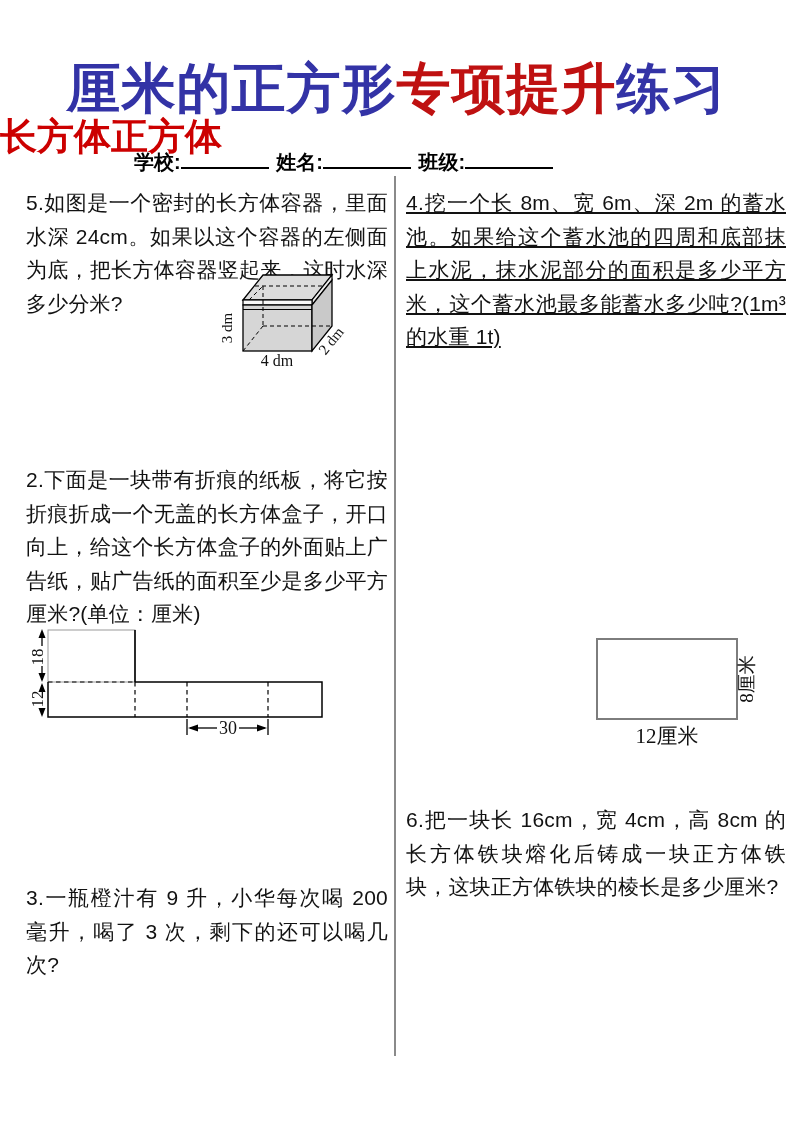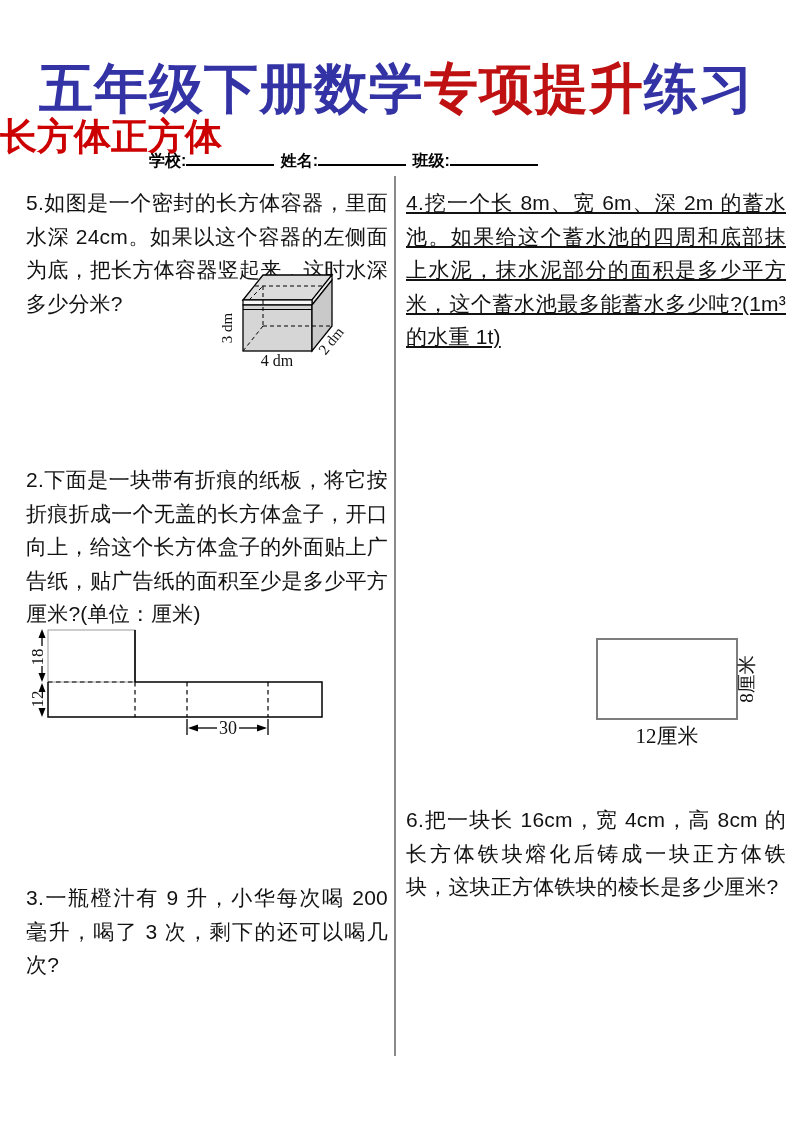--- a/index.html
+++ b/index.html
@@ -12,21 +12,21 @@
     font-size:54px;font-weight:bold;line-height:62px;letter-spacing:1px;white-space:nowrap;
   }
   .t-blue{color:var(--title_blue,#3333A6);}
   .t-red{color:var(--title_red,#BF1111);}
   .subtitle{
     position:absolute;top:85px;left:0;width:727px;text-align:left;
     font-size:37px;font-weight:bold;line-height:42px;color:var(--subtitle_red,#CC0000);
   }
   .student-info{
     position:absolute;top:149px;left:0;width:687px;text-align:center;
-    font-size:16px;font-weight:bold;color:#000;white-space:nowrap;
+    font-size:20px;font-weight:bold;color:#000;white-space:nowrap;
   }
   .field{display:inline-block;margin:0 1px;}
   .blank{
     display:inline-block;width:88px;height:15px;vertical-align:baseline;
     border-bottom:2px solid #000;
   }
   .divider{
     position:absolute;left:394px;top:176px;width:2px;height:880px;
     background:var(--divider,#8a8a8a);
   }
@@ -44,21 +44,21 @@
   #q1f{left:222px;top:270px;}
   #q2f{left:24px;top:618px;}
   #q5f{left:586px;top:626px;}
   .fig-label{font-family:"Liberation Serif","DejaVu Serif",serif;fill:#111;}
 </style>
 </head>
 <body>
 
 <div class="page">
 
-  <h1 class="title"><span class="t-blue">五年级下册数学</span><span class="t-red">专项提升</span><span class="t-blue">练习</span></h1>
+  <h1 class="title"><span class="t-blue">厘米的正方形</span><span class="t-red">专项提升</span><span class="t-blue">练习</span></h1>
 
   <h2 class="subtitle">长方体正方体</h2>
 
   <div class="student-info">
     <span class="field"><span>学校:</span><span class="blank"></span></span>
     <span class="field"><span>姓名:</span><span class="blank"></span></span>
     <span class="field"><span>班级:</span><span class="blank"></span></span>
   </div>
 
   <div class="divider"></div>

